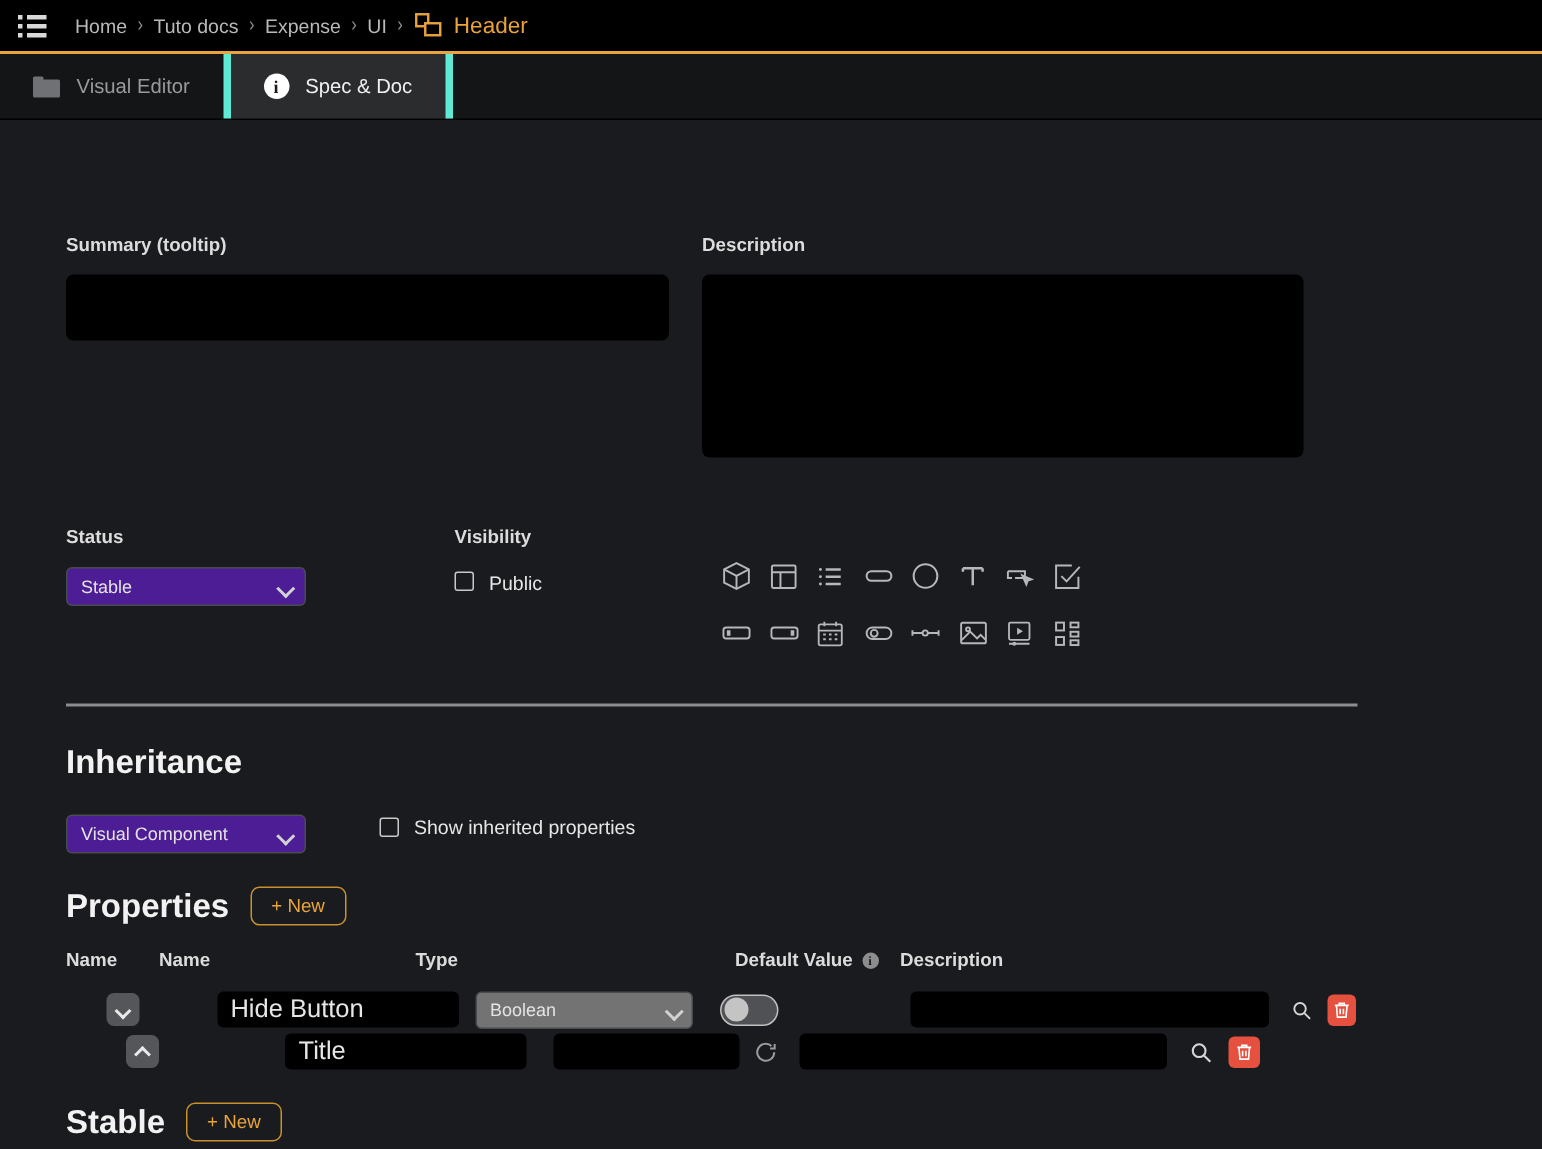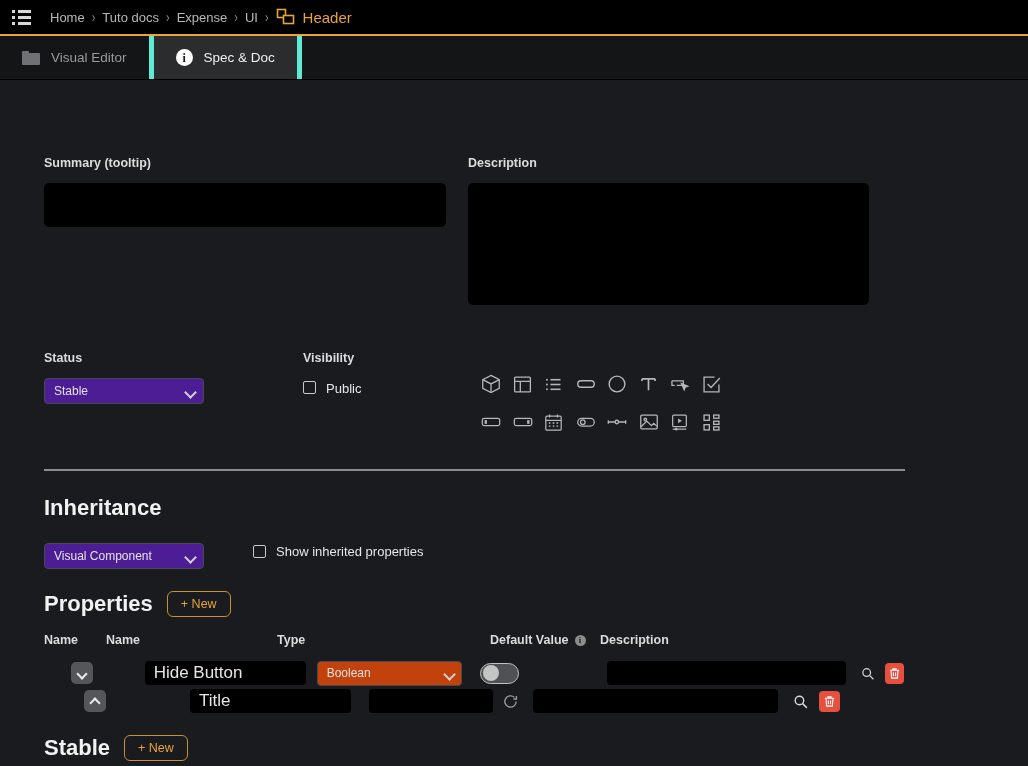--- a/index.html
+++ b/index.html
@@ -189,21 +189,21 @@
   .rank-btn.up .ca::before { transform: rotate(-135deg); top: 1px; }
 
   .tinput {
     background: #000000; border: none; border-radius: 4px;
     height: 24px; color: #e6e6e6; font-size: 17px;
     padding: 0 9px;
     font-family: "Liberation Sans", sans-serif;
     outline: none;
   }
   .tselect {
-    background: #c2410c; border: 1px solid #4a4b4e; border-radius: 4px;
+    background: #737373; border: 1px solid #4a4b4e; border-radius: 4px;
     height: 25px; display: flex; align-items: center; justify-content: space-between;
     padding: 0 6px 0 9px; font-size: 12px; color: #e3e3e3; cursor: pointer;
   }
   .toggle {
     width: 42px; height: 21px; border-radius: 11px;
     background: #4f5154; border: 1.5px solid #c0c0c0;
     display: flex; align-items: center; cursor: pointer;
     padding: 0 2px;
   }
   .toggle .knob {

